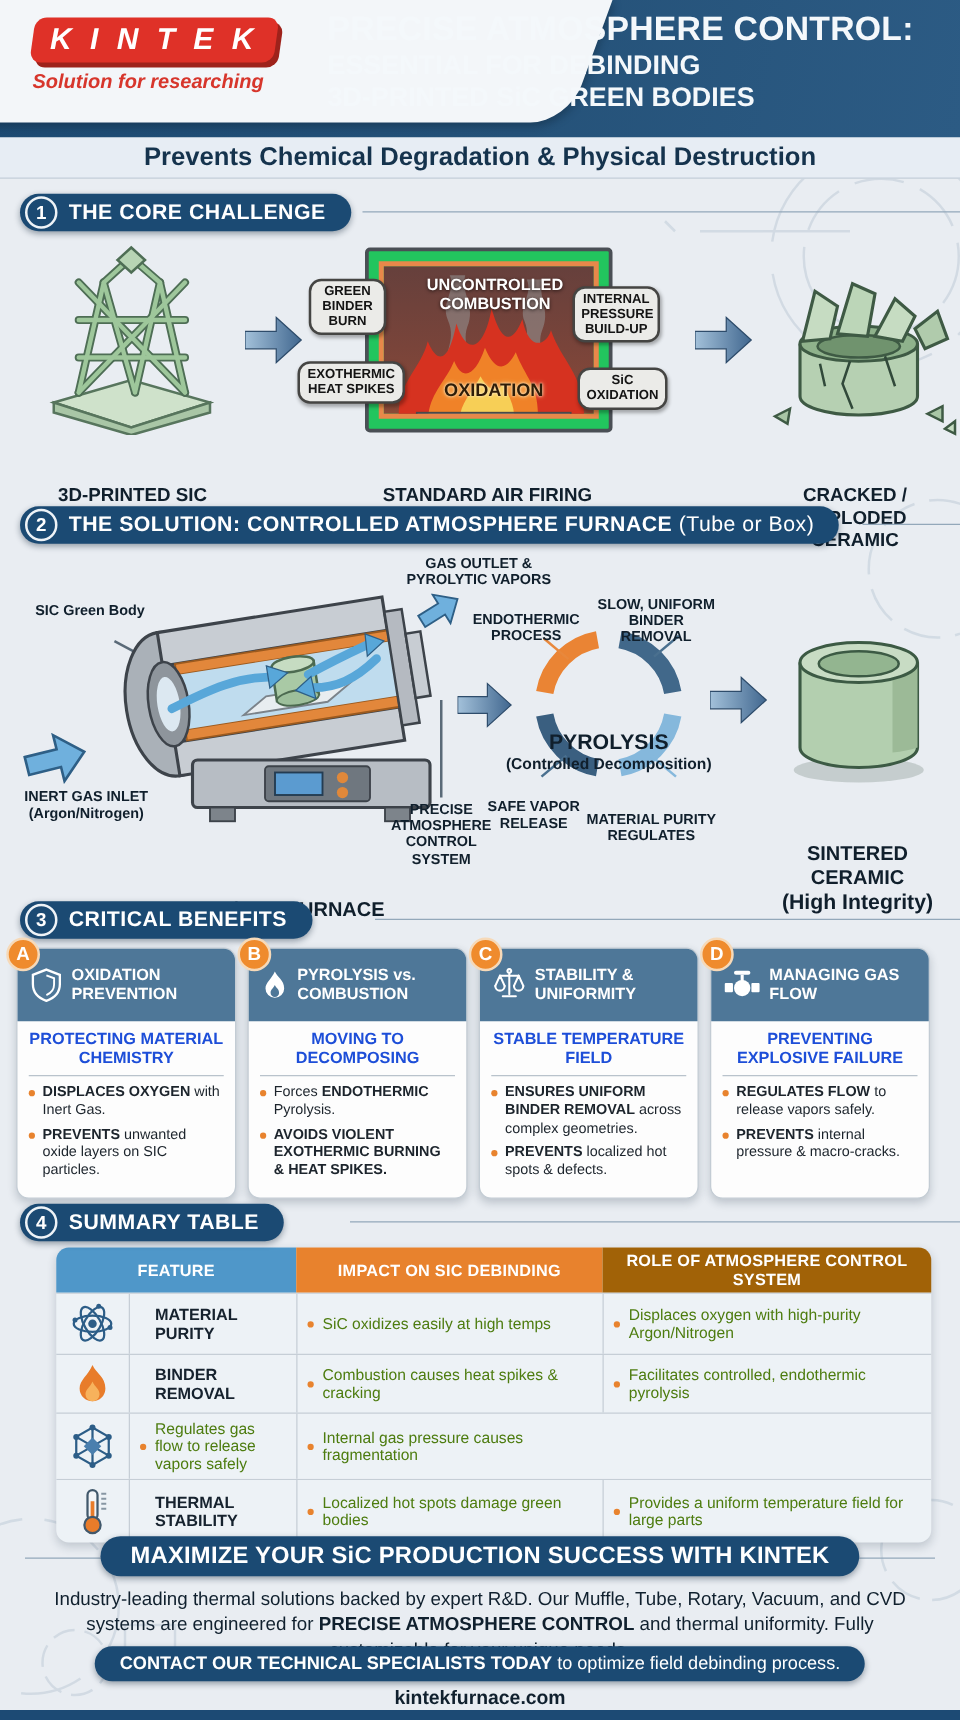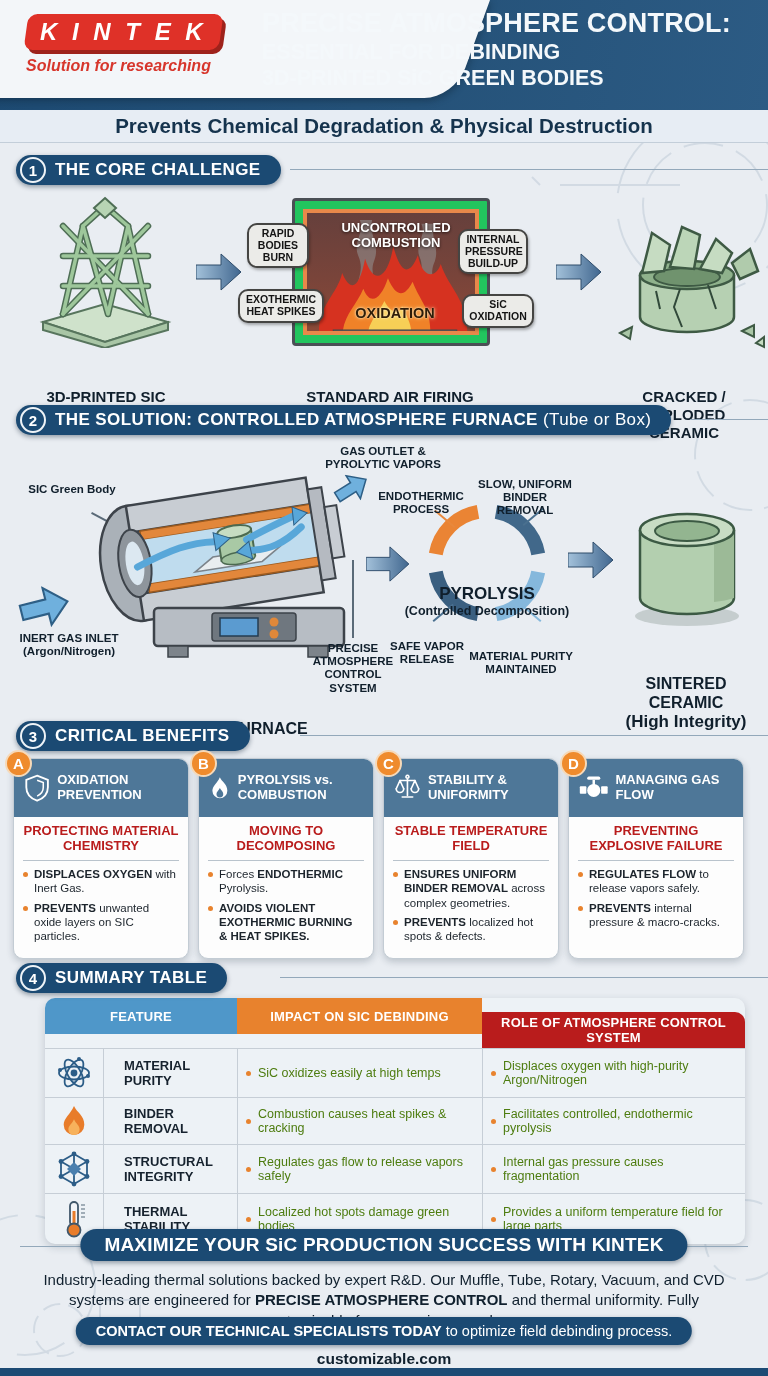--- a/index.html
+++ b/index.html
@@ -35,31 +35,31 @@
   
   .furnace1{position:absolute;left:292px;top:198px;width:198px;height:148px;background:#22c55e;border:3px solid #4a4f55;border-radius:4px;padding:8px;z-index:2;}
   .furnace1-in{width:100%;height:100%;border:4px solid #e8884a;background:linear-gradient(180deg,#66403c 0%,#79443a 55%,#8a4a38 100%);position:relative;overflow:hidden;}
   
   .cards{position:absolute;left:13px;top:758px;width:742px;display:flex;gap:9px;align-items:stretch;}
   .card{position:relative;width:176px;background:#fdfdfd;border:1px solid #c3ccd4;border-radius:10px;box-shadow:0 3px 7px rgba(30,50,70,.22);min-height:188px;}
   .card-h{background:#4e7798;border-radius:9px 9px 0 0;min-height:58px;display:flex;align-items:center;gap:7px;padding:6px 8px 6px 10px;}
   .card-h .ttl{color:#fff;font-weight:bold;font-size:13px;line-height:1.15;}
   .badge{position:absolute;left:-9px;top:-9px;width:27px;height:27px;border-radius:50%;background:#ef8b2d;border:2px solid #f6d9b8;color:#fff;font-weight:bold;font-size:15px;display:flex;align-items:center;justify-content:center;z-index:5;}
   .card-b{padding:7px 9px 9px;}
-  .card-sub{font-size:13px;font-weight:bold;text-align:center;color:#b91c1c;line-height:1.15;padding-bottom:6px;border-bottom:1px solid #b9c3cc;margin-bottom:6px;}
+  .card-sub{font-size:13px;font-weight:bold;text-align:center;color:#1d4ed8;line-height:1.15;padding-bottom:6px;border-bottom:1px solid #b9c3cc;margin-bottom:6px;}
   .card ul{margin:0;padding:0;list-style:none;}
   .card li{position:relative;padding-left:11px;font-size:11.5px;line-height:1.25;color:#1c242c;margin-bottom:5px;}
   .card li::before{content:"";position:absolute;left:0;top:5px;width:5px;height:5px;border-radius:50%;background:#e8832e;}
   
   .tbl{position:absolute;left:45px;top:998px;width:700px;border-radius:10px;box-shadow:0 3px 8px rgba(30,50,70,.2);background:#edf2f6;}
   .tbl-head{display:grid;grid-template-columns:192px 245px 263px;}
   .tbl-head .hc{height:36px;display:flex;align-items:center;justify-content:center;color:#fff;font-weight:bold;font-size:13px;letter-spacing:.2px;text-align:center;}
   .hc.c1{background:#4f97c9;border-radius:10px 0 0 0;}
   .hc.c2{background:#e8822d;}
-  .hc.c3{background:#b91c1c;border-radius:0 10px 0 0;margin-top:14px;}
+  .hc.c3{background:#a16207;border-radius:0 10px 0 0;}
   .tbl-row{display:grid;grid-template-columns:58px 134px 245px 263px;border-top:1px solid #c6ced6;}
   .tbl-row:last-child{border-radius:0 0 10px 10px;}
   .cell{padding:5px 8px;display:flex;align-items:center;border-left:1px solid #c6ced6;min-height:43px;}
   .cell:first-child{border-left:none;justify-content:center;}
   .cell.feat{font-size:13px;font-weight:bold;color:#16222e;padding-left:20px;}
   .cell.txt{font-size:12.5px;color:#4d7c0f;gap:7px;align-items:center;}
   .dot{flex:0 0 auto;width:5px;height:5px;border-radius:50%;background:#e8832e;align-self:center;}
   
   .foot-pill{position:absolute;left:50%;transform:translateX(-50%);background:#1b4a73;border-radius:19px;color:#fff;white-space:nowrap;box-shadow:0 2px 5px rgba(10,30,50,.4);z-index:3;}
   .fp1{top:1229px;padding:5px 24px;font-size:19px;font-weight:bold;letter-spacing:.2px;}
@@ -154,21 +154,21 @@
         </g>
         <path d="M14,143 C10,106 34,94 40,68 C50,92 60,84 66,52 C76,84 92,74 98,38 C108,74 118,68 126,48 C132,78 148,72 152,58 C162,88 184,98 182,143 Z" fill="#d63220"></path>
         <path d="M40,143 C40,116 56,106 64,86 C72,106 84,98 92,74 C102,98 112,94 120,78 C130,104 142,108 140,143 Z" fill="#f08228"></path>
         <path d="M68,143 C70,122 80,116 88,100 C96,116 106,114 108,106 C116,122 120,130 118,143 Z" fill="#f7cf56"></path>
         <rect x="30" y="133" width="140" height="7" fill="#6f6f6f" stroke="#4a4a4a" stroke-width="1.5"></rect>
       </svg>
       <div class="fire-label" style="left:14px;top:8px;width:150px;color:#fff;font-size:13px;line-height:1.15;text-shadow:0 1px 3px rgba(0,0,0,.7);">UNCONTROLLED COMBUSTION</div>
       <div class="fire-label" style="left:28px;top:92px;width:120px;color:#2f1d08;font-size:14.5px;text-shadow:0 0 4px #ffd98a,0 0 2px #fff;">OXIDATION</div>
     </div>
   </div>
-  <div class="bubble" style="left:247px;top:223px;width:62px;">RAPID BODIES BURN</div>
+  <div class="bubble" style="left:247px;top:223px;width:62px;">GREEN BINDER BURN</div>
   <div class="bubble" style="left:238px;top:289px;width:86px;">EXOTHERMIC HEAT SPIKES</div>
   <div class="bubble" style="left:458px;top:229px;width:70px;">INTERNAL PRESSURE BUILD-UP</div>
   <div class="bubble" style="left:462px;top:294px;width:72px;">SiC OXIDATION</div>
   <div class="cap" style="left:240px;top:352px;width:300px;">
     <div class="c1">STANDARD AIR FIRING</div>
     <div class="c2">(Uncontrolled Atmosphere)</div>
   </div>
 
   <svg class="abs" style="left:556px;top:252px;" width="46" height="40" viewBox="0 0 46 40">
     <polygon points="0,13 25,13 25,2 45,20 25,38 25,27 0,27" fill="url(#agrad)" stroke="#2e4c6b" stroke-width="1"></polygon>
@@ -271,21 +271,21 @@
     <div class="c1" style="font-size:17px;">PYROLYSIS</div>
     <div class="c2" style="font-size:12.5px;">(Controlled Decomposition)</div>
   </div>
   <div class="line" style="left:432px;top:518px;width:26px;height:1.5px;background:#e8883c;transform:rotate(40deg);"></div>
   <div class="line" style="left:520px;top:516px;width:26px;height:1.5px;background:#4a708f;transform:rotate(-40deg);"></div>
   <div class="line" style="left:430px;top:612px;width:26px;height:1.5px;background:#4a708f;transform:rotate(-40deg);"></div>
   <div class="line" style="left:518px;top:612px;width:26px;height:1.5px;background:#85b8dc;transform:rotate(40deg);"></div>
   <div class="minilab" style="left:376px;top:490px;width:90px;">ENDOTHERMIC PROCESS</div>
   <div class="minilab" style="left:478px;top:478px;width:94px;">SLOW, UNIFORM BINDER REMOVAL</div>
   <div class="minilab" style="left:382px;top:640px;width:90px;">SAFE VAPOR RELEASE</div>
-  <div class="minilab" style="left:466px;top:650px;width:110px;">MATERIAL PURITY MAINTAINED</div>
+  <div class="minilab" style="left:466px;top:650px;width:110px;">MATERIAL PURITY REGULATES</div>
 
   <svg class="abs" style="left:568px;top:540px;" width="46" height="40" viewBox="0 0 46 40">
     <polygon points="0,13 25,13 25,2 45,20 25,38 25,27 0,27" fill="url(#agrad)" stroke="#2e4c6b" stroke-width="1"></polygon>
   </svg>
 
   <svg class="abs" style="left:622px;top:498px;" width="130" height="132" viewBox="0 0 130 132">
     <ellipse cx="65" cy="118" rx="52" ry="10" fill="rgba(90,110,100,0.25)"></ellipse>
     <path d="M18,32 L18,100 A47,16 0 0 0 112,100 L112,32" fill="#b3cfaf" stroke="#3c5a44" stroke-width="2.5"></path>
     <path d="M92,28 L92,104 A47,16 0 0 0 112,100 L112,32" fill="#9cba97" stroke="none"></path>
     <ellipse cx="65" cy="32" rx="47" ry="16" fill="#c8dcc4" stroke="#3c5a44" stroke-width="2.5"></ellipse>
@@ -448,21 +448,20 @@
           <g fill="#2c5d87">
             <circle cx="19" cy="4" r="2.4"></circle>
               <circle cx="32" cy="11.5" r="2.4"></circle>
               <circle cx="32" cy="26.5" r="2.4"></circle>
             <circle cx="19" cy="34" r="2.4"></circle>
               <circle cx="6" cy="26.5" r="2.4"></circle>
               <circle cx="6" cy="11.5" r="2.4"></circle>
           </g>
         </svg>
       </div>
-      <div class="cell feat">STRUCTURAL INTEGRITY</div>
       <div class="cell txt">
           <span class="dot"></span>
           <span>Regulates gas flow to release vapors safely</span>
         </div>
       <div class="cell txt">
           <span class="dot"></span>
           <span>Internal gas pressure causes fragmentation</span>
         </div>
     </div>
     <div class="tbl-row">
@@ -485,16 +484,16 @@
           <span class="dot"></span>
           <span>Provides a uniform temperature field for large parts</span>
         </div>
     </div>
   </div>
 
   <div class="sec-line" style="left:20px;top:1246px;right:20px;"></div>
   <div class="foot-pill fp1">MAXIMIZE YOUR SiC PRODUCTION SUCCESS WITH KINTEK</div>
   <div class="foot-body"><span>Industry-leading thermal solutions backed by expert R&amp;D. Our Muffle, Tube, Rotary, Vacuum, and CVD systems are engineered for </span><b>PRECISE ATMOSPHERE CONTROL</b><span> and thermal uniformity. Fully customizable for your unique needs.</span></div>
   <div class="foot-pill fp2"><b>CONTACT OUR TECHNICAL SPECIALISTS TODAY</b><span> to optimize field debinding process.</span></div>
-  <div class="website">customizable.com</div>
+  <div class="website">kintekfurnace.com</div>
   <div class="bottom-bar"></div>
 
 </div>
 
 </body></html>

